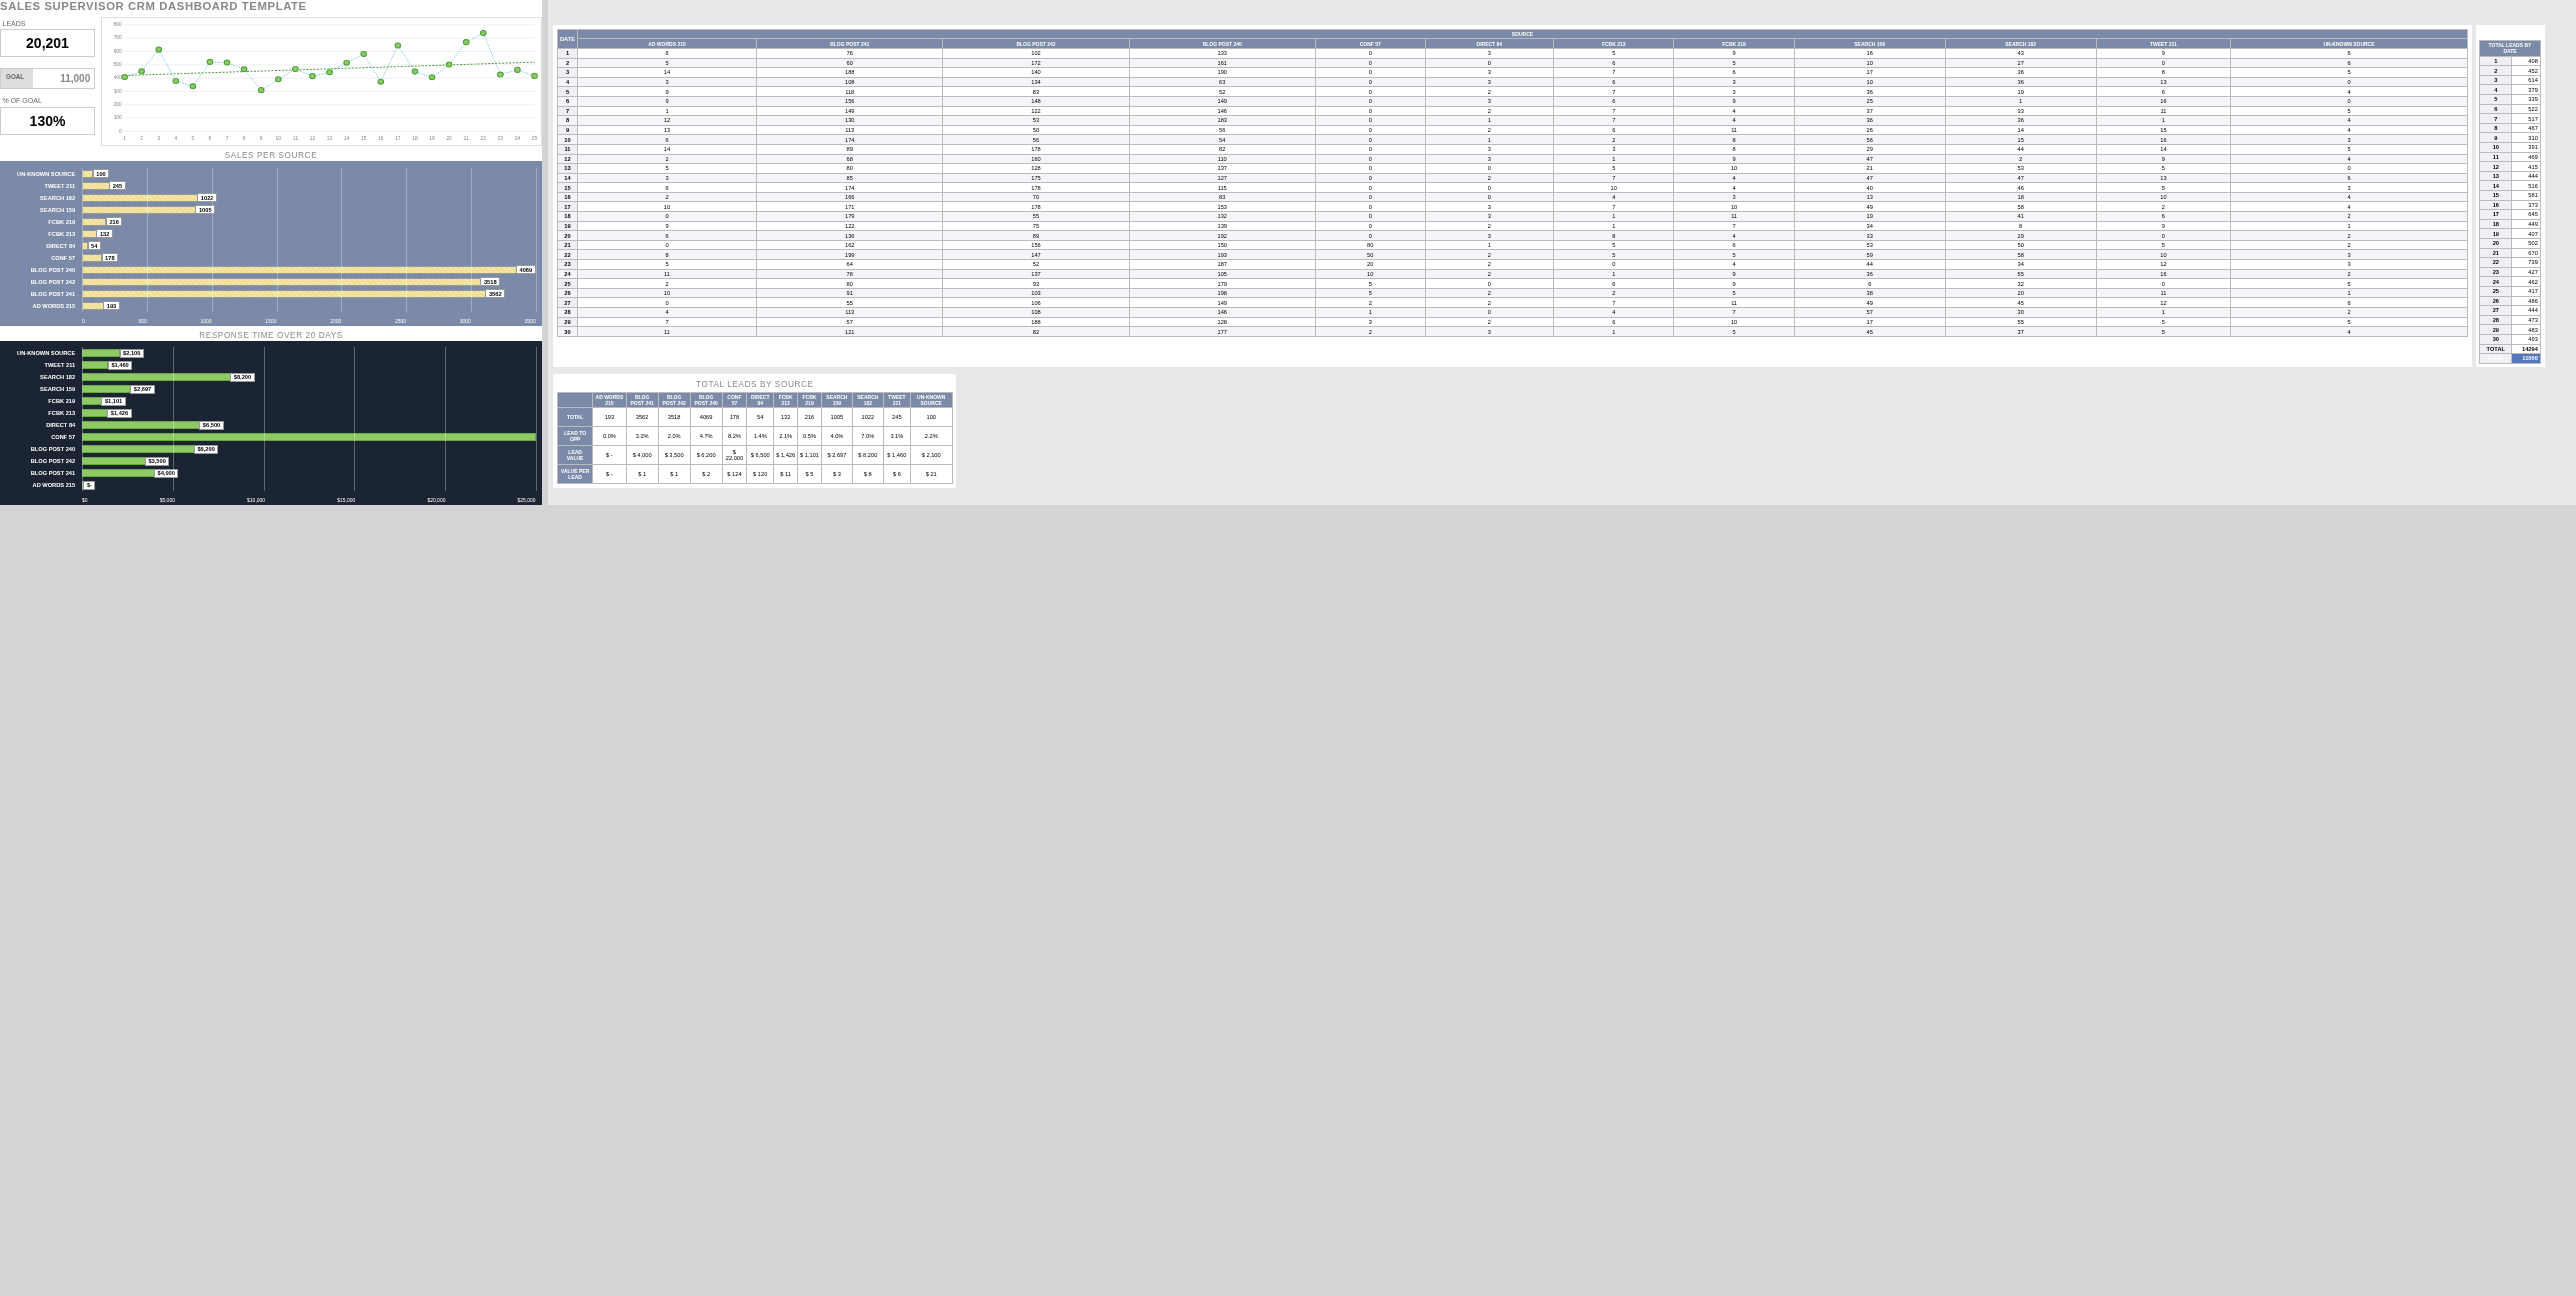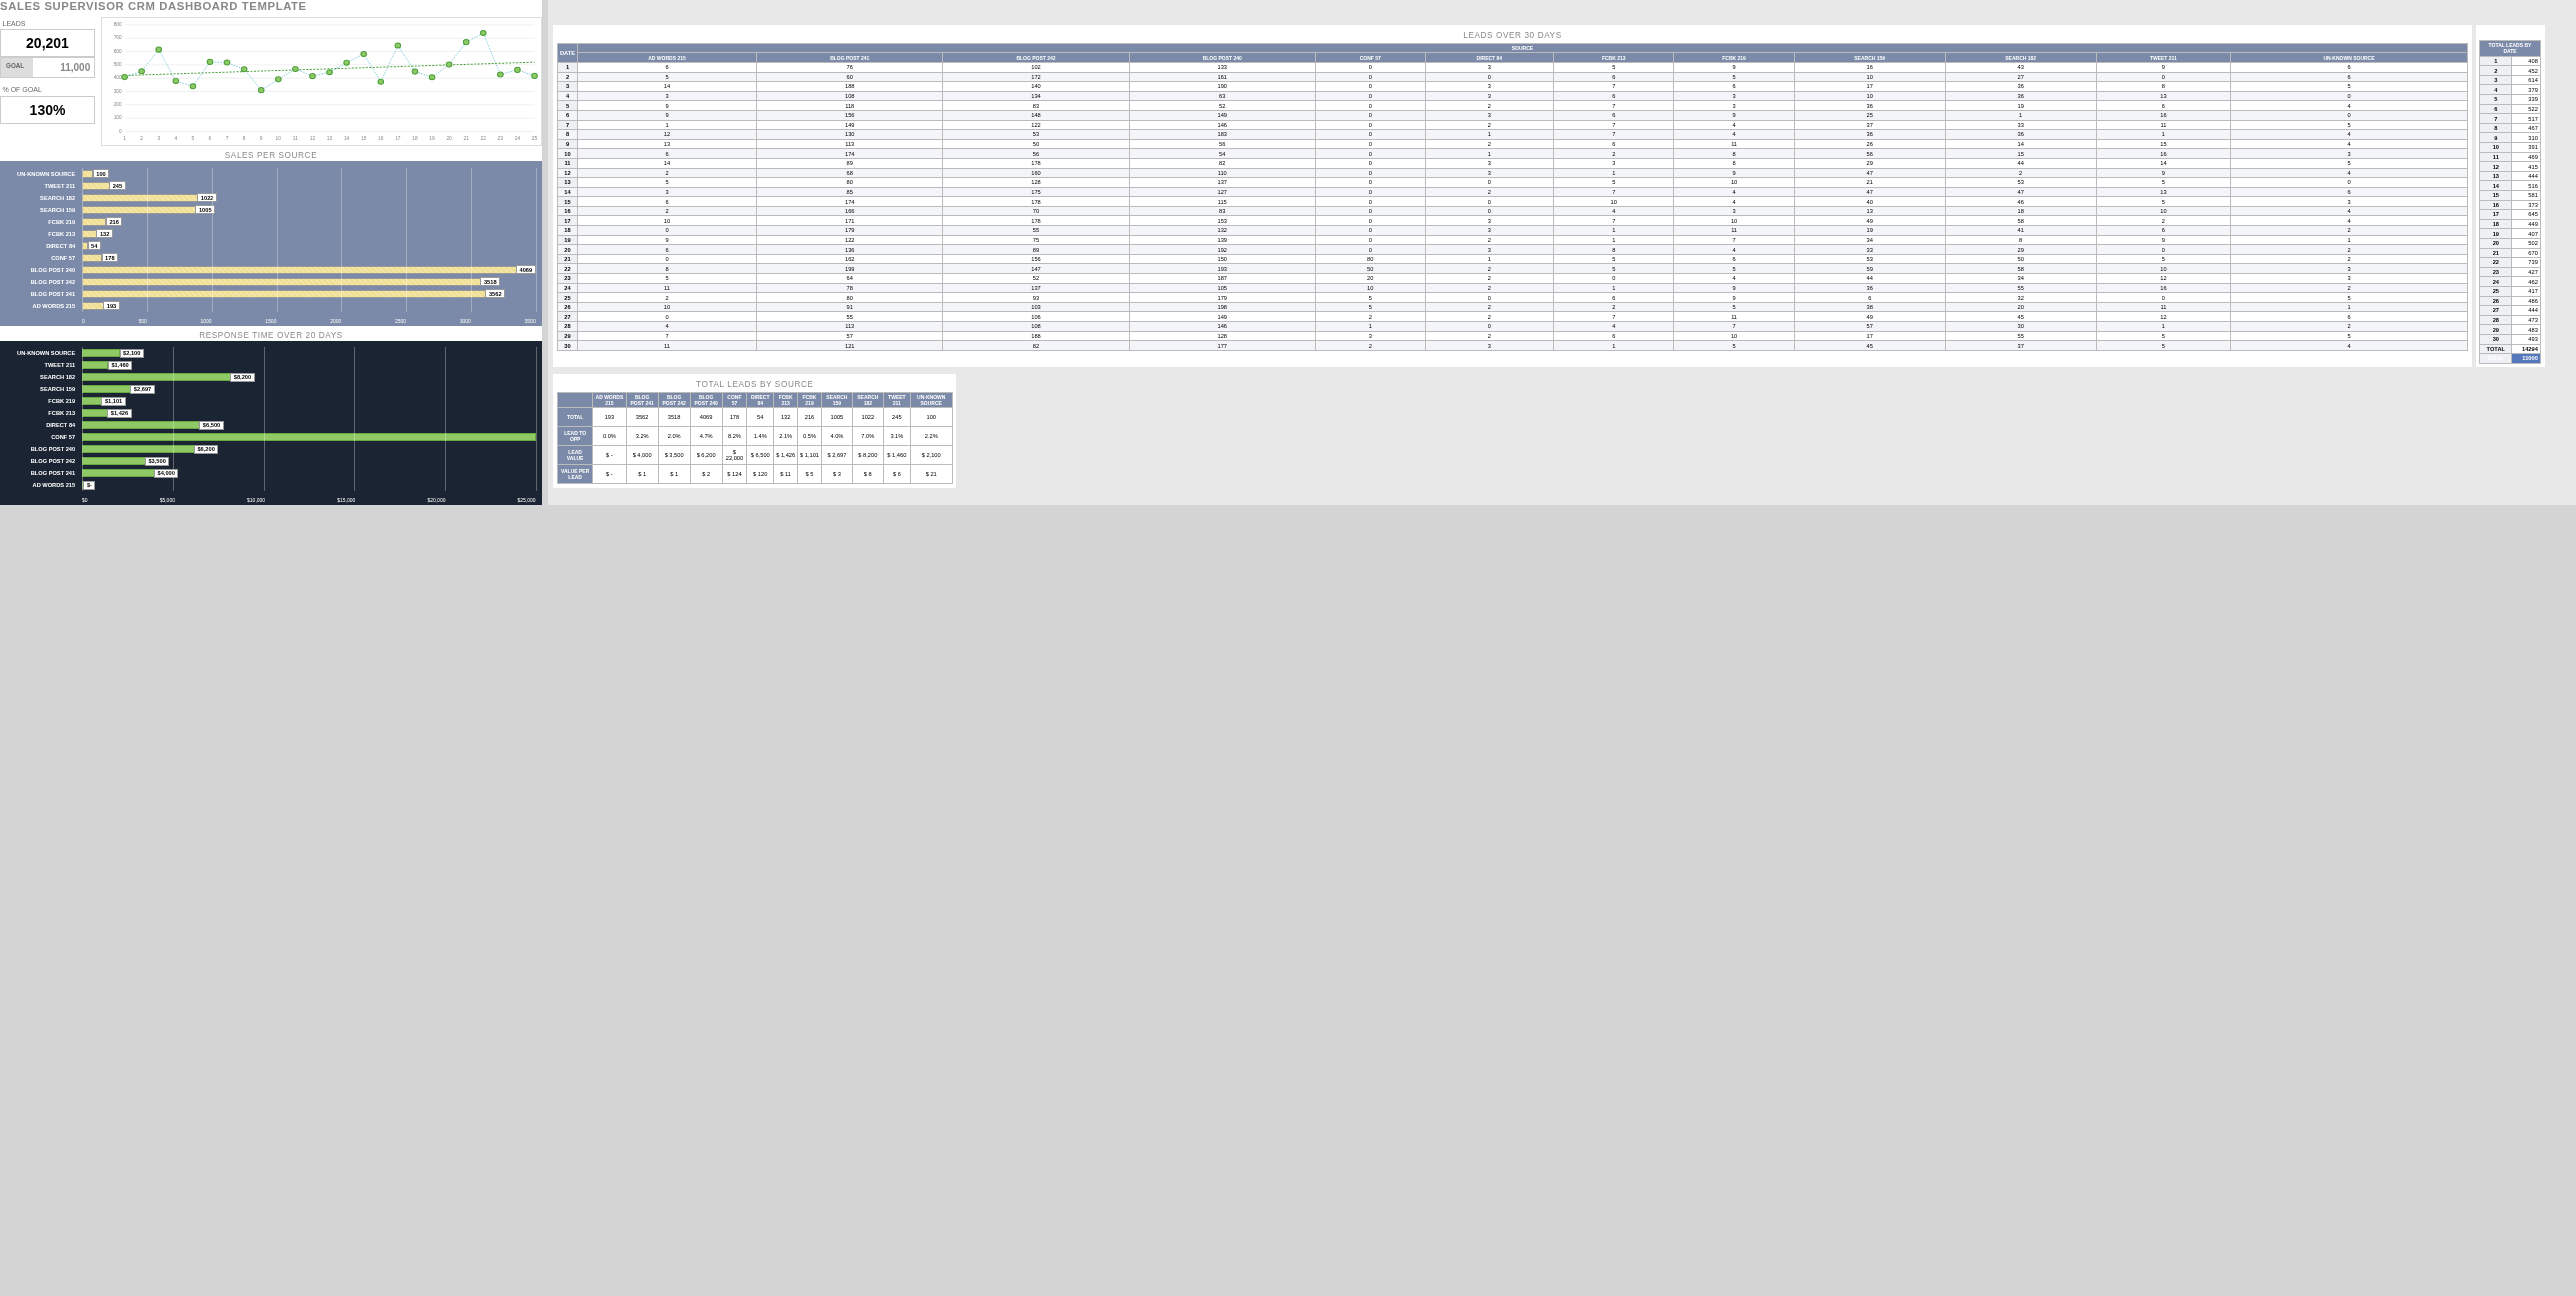--- a/index.html
+++ b/index.html
@@ -9,21 +9,21 @@
   .right-panel{background:#e8e8e8;flex:1;padding:0; padding-top:25px}
   
   .title{font-size:11.3px;font-weight:bold;color:#888;letter-spacing:0.6px;margin-bottom:5px}
   
   
   .top-row{display:flex;gap:6.3px}
   .kpi-col{width:95px}
   .kpi-label{font-size:7px;color:#666;padding:2.5px}
   .kpi-box{border:0.6px solid #ccc;padding:5px;text-align:center}
   .kpi-big{font-size:14px;font-weight:bold}
-  .kpi-goal{display:flex;border:0.6px solid #ccc;margin-top:0}
+  .kpi-goal{display:flex;border:0.6px solid #ccc;margin-top:11px}
   .kpi-goal-l{background:#ddd;padding:3.8px 5px;font-size:6.3px;font-weight:bold;color:#666;width:31.5px}
   .kpi-goal-v{padding:3.8px;text-align:right;flex:1;font-weight:bold;color:#888}
   .line-chart{flex:1;border:0.6px solid #ddd;height:129px;position:relative;padding:2.5px}
   
   
   .section-title{text-align:center;font-size:8.2px;color:#888;letter-spacing:0.6px;margin:5px 0 1.3px}
   
   
   .hbar-chart-blue{background:#7a8aa8;padding:6.3px 6.3px 14px 82px;position:relative}
   .hbar-chart-dark{background:#1a2432;padding:6.3px 6.3px 14px 82px;position:relative}
@@ -315,21 +315,20 @@
           <span>$15,000</span>
           <span>$20,000</span>
           <span>$25,000</span>
         </div>
       </div>
   </div>
 
   <div class="right-panel">
     <div style="display:flex;gap:3.8px">
       <div class="white-panel" style="margin-right:0;flex:1">
-        <div class="tbl-title">LEADS OVER 30 DAYS</div>
         <table id="leads30" style="width:100%" class="striped">
             <tbody>
               <tr>
                 <th class="th-date" rowspan="2">DATE</th>
                 <th class="th-grey" colspan="12">SOURCE</th>
               </tr>
               <tr>
                 <th class="th-grey">AD WORDS 215</th>
                 <th class="th-grey">BLOG POST 241</th>
                 <th class="th-grey">BLOG POST 242</th>

